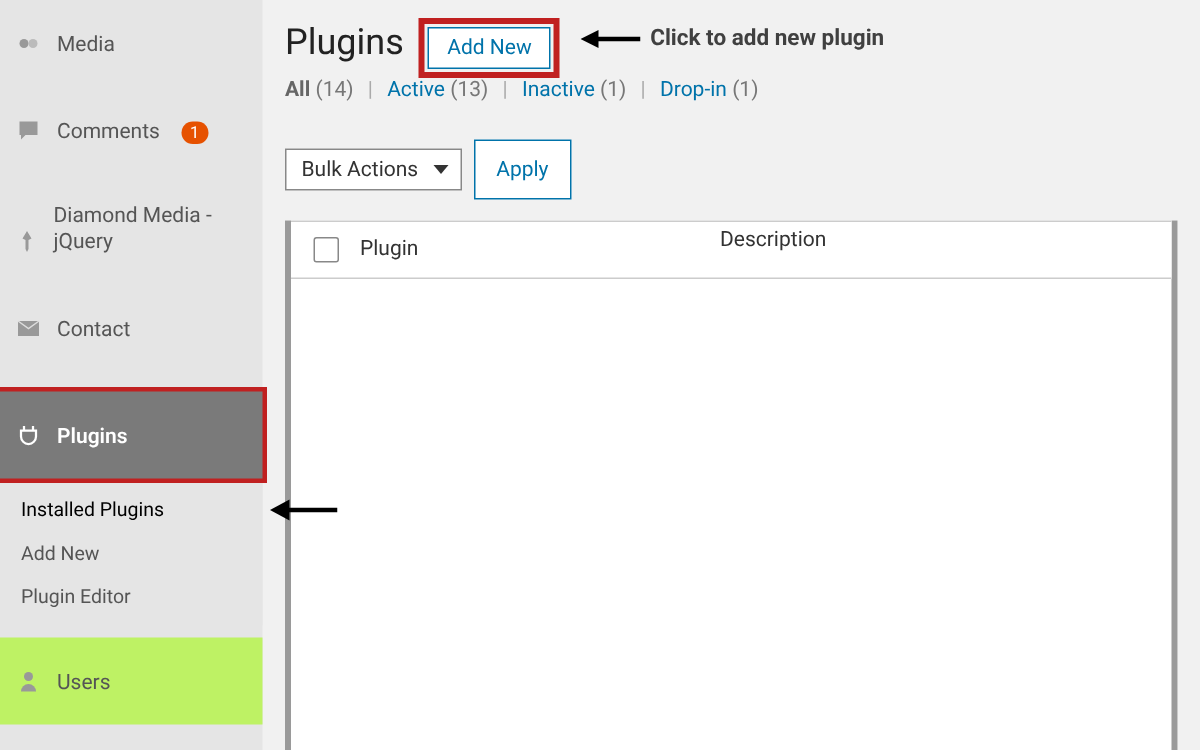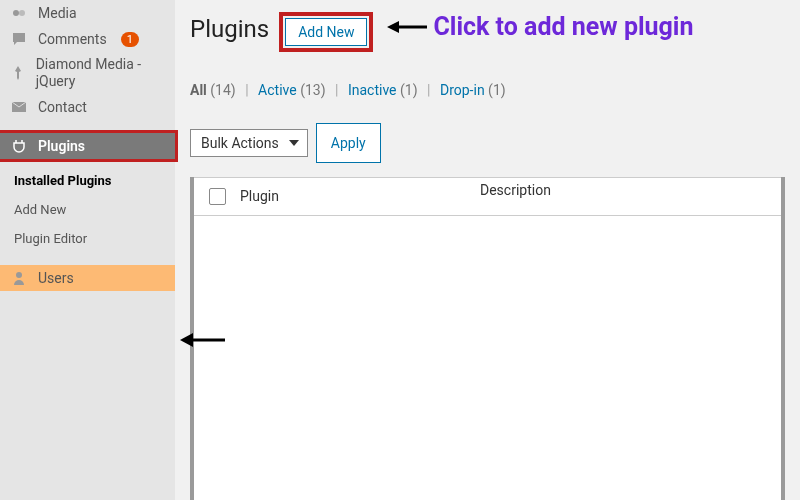--- a/index.html
+++ b/index.html
@@ -1,32 +1,32 @@
 <!DOCTYPE html>
 <html><head>
 <meta charset="utf-8">
 <style>
   html,body{margin:0;padding:0;font-family:-apple-system,BlinkMacSystemFont,"Segoe UI",Roboto,sans-serif;background:#f1f1f1;color:#333;width:800px;height:500px;overflow:hidden}
   .wrap{display:flex;height:500px}
   .sidebar{width:175px;background:#e5e5e5;display:flex;flex-direction:column;font-size:14px;color:#555}
-  .side-item{display:flex;align-items:center;gap:10px;padding:4px 10px;cursor:pointer}
+  .side-item{display:flex;align-items:flex-end;gap:10px;padding:20px 10px;cursor:pointer}
   .side-item .ico{width:18px;height:18px;display:flex;align-items:center;justify-content:center;color:#888}
   .side-item.active{background:#7a7a7a;color:#fff;border:3px solid #c02020;margin:0 -3px 0 -3px}
   .side-item.active .ico{color:#fff}
   .badge{background:#e65100;color:#fff;border-radius:10px;font-size:11px;padding:1px 6px;margin-left:4px}
   .submenu{background:#e5e5e5;padding:4px 0}
   .sub-item{padding:7px 10px 7px 14px;font-size:13px;cursor:pointer}
-  .sub-item.current{font-weight:bold;color:#000}
+  .sub-item.current{font-weight:normal;color:#000}
   .main{flex:1;padding:12px 15px;position:relative}
   .page-title{font-size:24px;font-weight:400;color:#222;display:inline-block;margin-right:6px}
   .addnew-btn{display:inline-block;border:1px solid #0073aa;color:#0073aa;background:#fff;padding:5px 12px;font-size:14px;cursor:pointer;vertical-align:middle}
   .addnew-box{display:inline-block;border:4px solid #c02020;padding:2px}
-  .annot{display:inline-flex;align-items:center;gap:6px;margin-left:10px;font-weight:700;font-size:25px;color:#6d28d9}
+  .annot{display:inline-flex;align-items:flex-start;gap:6px;margin-left:10px;font-weight:700;font-size:15px;color:#404040}
   .arrow-svg{width:40px;height:20px}
-  .filters{margin-top:30px;font-size:14px;color:#666}
+  .filters{margin-top:0;font-size:14px;color:#666}
   .filters a{color:#0073aa;text-decoration:none;cursor:pointer}
   .filters .sep{color:#aaa;margin:0 6px}
   .filters .cnt{color:#777}
   .actions{margin-top:25px;display:flex;gap:8px;align-items:center}
   .bulk-select{border:1px solid #888;background:#fff;padding:5px 28px 5px 10px;font-size:14px;position:relative;cursor:pointer}
   .bulk-select::after{content:"";position:absolute;right:8px;top:50%;transform:translateY(-50%);border-left:5px solid transparent;border-right:5px solid transparent;border-top:6px solid #333}
   .apply-btn{border:1px solid #0073aa;color:#0073aa;background:#fff;padding:11px 14px;font-size:14px;cursor:pointer}
   .table-area{margin-top:14px;border:4px solid #9a9a9a;border-top:none;background:#fff;position:relative}
   .thead{display:flex;border-top:1px solid #ccc;border-bottom:1px solid #ccc;background:#fff;font-size:14px;color:#333}
   .th-check{width:46px;display:flex;align-items:center;justify-content:center;padding:10px 0}
@@ -85,21 +85,21 @@
           </svg>
         </span>
       <span style="font-weight:600">Plugins</span>
     </div>
     <div class="submenu">
       <div class="sub-item current">Installed Plugins</div>
       <div class="sub-item">Add New</div>
       <div class="sub-item">Plugin Editor</div>
     </div>
     <div style="height:8px"></div>
-    <div class="side-item" style="background:#fdba74">
+    <div class="side-item" style="background:#bef264">
       <span class="ico">
           <svg width="14" height="16" viewBox="0 0 14 16">
             <circle cx="7" cy="5" r="3" fill="#999"></circle>
             <path d="M2 15a5 5 0 0110 0z" fill="#999"></path>
           </svg>
         </span>
       <span>Users</span>
     </div>
   </div>
 

